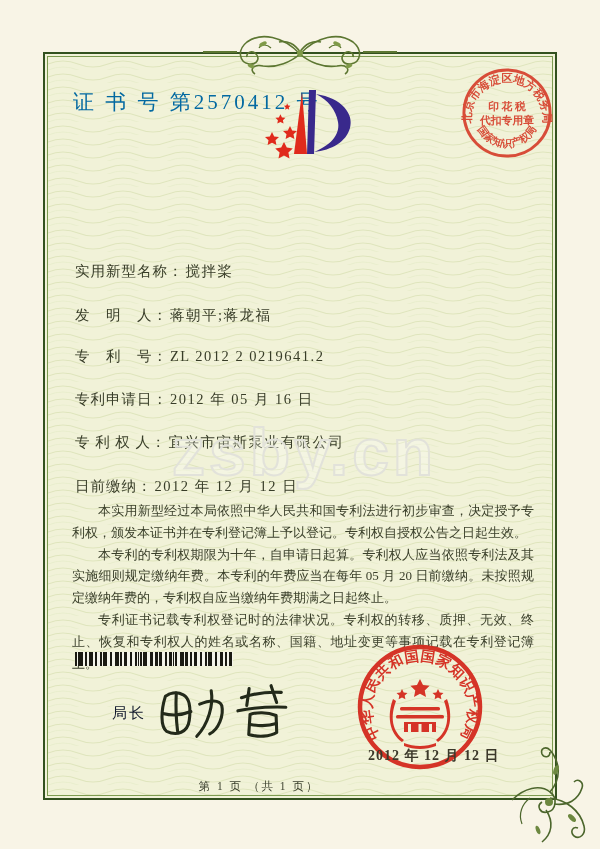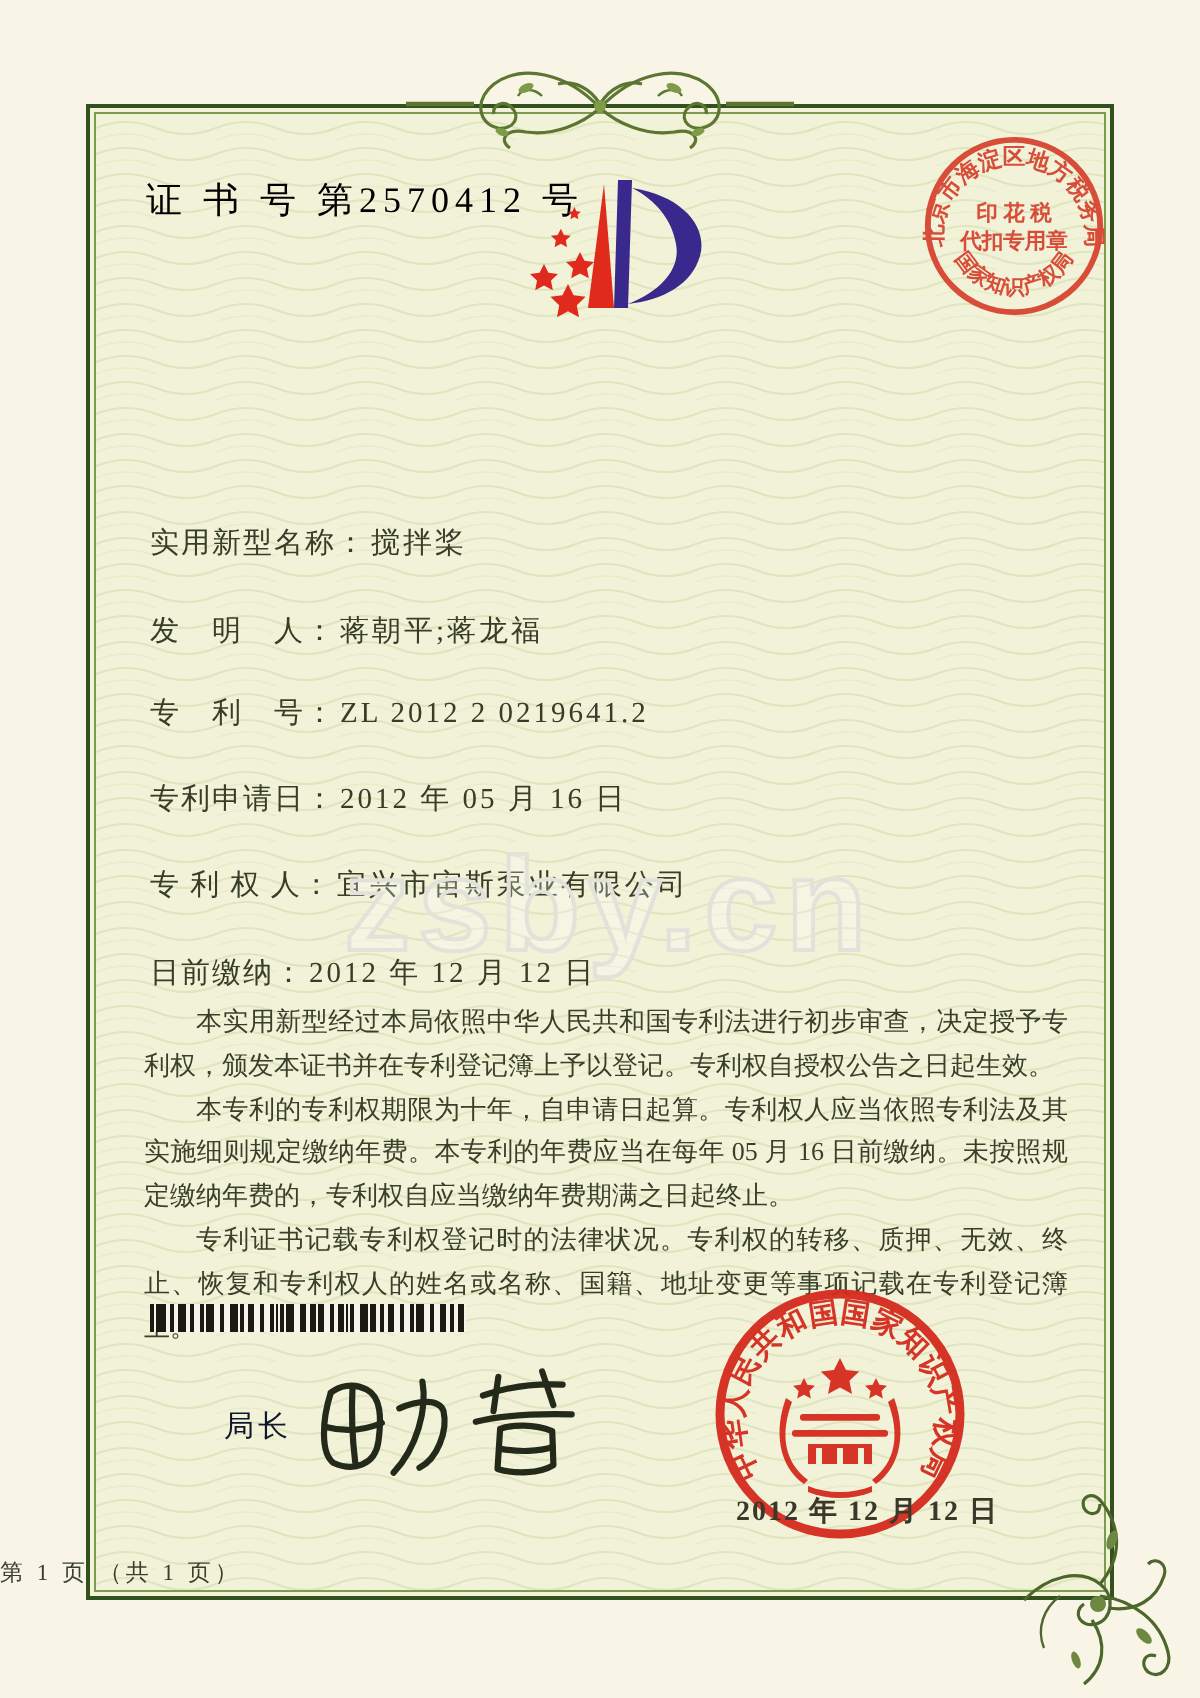--- a/index.html
+++ b/index.html
@@ -14,22 +14,22 @@
   .frame{
     position:absolute;left:43px;top:52px;width:514px;height:748px;
     border:2px solid #33511f;box-sizing:border-box;background:#f1f2d8;
   }
   .frame-inner{
     position:absolute;inset:2px;border:1px solid #7d9b50;box-sizing:border-box;
   }
   .wave-bg{position:absolute;inset:0;width:100%;height:100%;}
   
   .cert-number{
-    position:absolute;left:73px;top:88px;font-size:18px;letter-spacing:3px;
-    color:#000000;z-index:3;
+    position:absolute;left:73px;top:88px;font-size:21px;letter-spacing:3px;
+    color:#0369a1;z-index:3;
   }
   .title{
     position:absolute;left:0;top:186px;width:600px;text-align:center;
     font-size:31px;font-weight:bold;letter-spacing:9px;color:#2e351d;z-index:3;
   }
   .fields{position:absolute;left:75px;top:0;width:450px;z-index:3;}
   .field{position:absolute;left:0;font-size:14.5px;letter-spacing:1px;white-space:nowrap;color:#383d28;}
   .field .val{margin-left:2px;letter-spacing:1.5px;}
   .f0{top:262px}.f1{top:306px}.f2{top:347px}.f3{top:390px}.f4{top:433px}.f5{top:477px}
   .body-text{
@@ -59,21 +59,21 @@
   .director-label{position:absolute;left:112px;top:704px;font-size:15px;letter-spacing:2px;z-index:3;color:#0f172a;}
   .signature{position:absolute;left:150px;top:678px;z-index:3;transform:rotate(-2deg);}
   
   .tax-stamp{position:absolute;left:460px;top:66px;z-index:5;opacity:.92;}
   .official-seal{position:absolute;left:356px;top:643px;z-index:4;opacity:.95;}
   .issue-date{
     position:absolute;left:368px;top:747px;width:130px;z-index:5;
     font-size:14px;letter-spacing:1px;color:#3b382a;font-weight:bold;white-space:nowrap;
   }
   .footer{
-    position:absolute;left:0;top:779px;width:518px;text-align:left;z-index:3;
+    position:absolute;left:0;top:779px;width:518px;text-align:center;z-index:3;
     font-size:11.5px;letter-spacing:2px;color:#3a3f2c;
   }
   
   .logo{position:absolute;left:250px;top:80px;z-index:3;}
   
   .ornament-top{position:absolute;left:203px;top:22px;z-index:6;}
   .ornament-corner{position:absolute;left:510px;top:740px;z-index:6;}
 </style>
 </head>
 <body>
@@ -165,21 +165,21 @@
     </div>
     <div class="field f5">
       <span class="lab">日前缴纳：</span><span class="val">2012 年 12 月 12 日</span>
     </div>
   </div>
 
   <div class="watermark">zsby.cn</div>
 
   <div class="body-text">
     <p>本实用新型经过本局依照中华人民共和国专利法进行初步审查，决定授予专利权，颁发本证书并在专利登记簿上予以登记。专利权自授权公告之日起生效。</p>
-    <p>本专利的专利权期限为十年，自申请日起算。专利权人应当依照专利法及其实施细则规定缴纳年费。本专利的年费应当在每年 05 月 16 日前缴纳。未按照规定缴纳年费的，专利权自应当缴纳年费期满之日起终止。</p>
+    <p>本专利的专利权期限为十年，自申请日起算。专利权人应当依照专利法及其实施细则规定缴纳年费。本专利的年费应当在每年 05 月 20 日前缴纳。未按照规定缴纳年费的，专利权自应当缴纳年费期满之日起终止。</p>
     <p>专利证书记载专利权登记时的法律状况。专利权的转移、质押、无效、终止、恢复和专利权人的姓名或名称、国籍、地址变更等事项记载在专利登记簿上。</p>
   </div>
 
   <div class="barcode"></div>
 
   <div class="director-label">局长</div>
   <svg class="signature" width="168" height="70" viewBox="0 0 168 70">
     <g fill="none" stroke="#232a1a" stroke-width="3.1" stroke-linecap="round" stroke-linejoin="round">
       <path d="M16 16 C11 30 10 46 16 51 C26 56 37 53 39 41 C41 29 41 19 34 15 C27 11 20 13 16 16"></path>
       <path d="M13 33 C23 36 33 35 41 32"></path>

